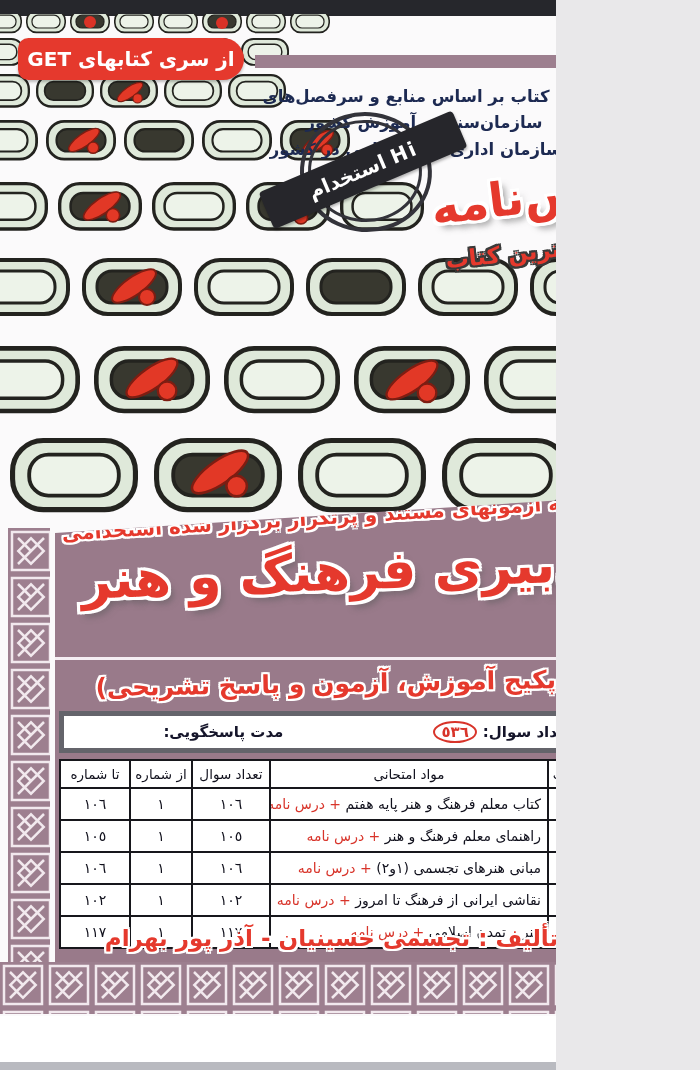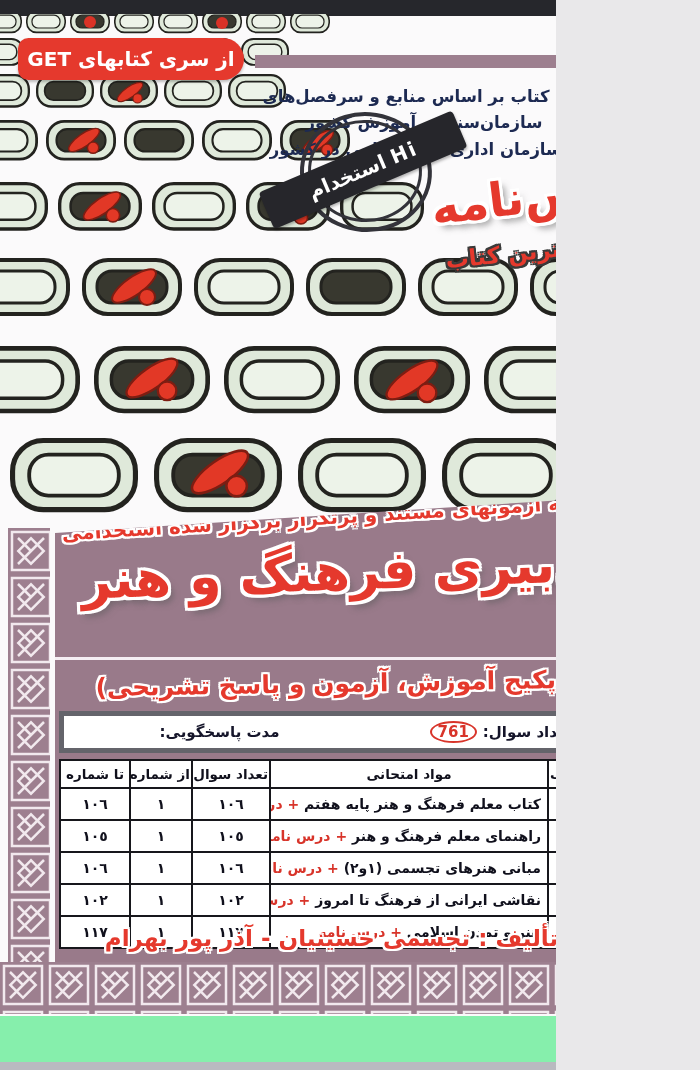--- a/index.html
+++ b/index.html
@@ -1,16 +1,16 @@
 <!DOCTYPE html>
 <html lang="fa"><head>
 <meta charset="utf-8">
 <style>
   html,body{margin:0;padding:0;background:#e9e8ea;}
-  .page{position:relative;width:556px;height:1070px;background:#86efac;overflow:hidden;
+  .page{position:relative;width:556px;height:1070px;background:#ffffff;overflow:hidden;
         font-family:"DejaVu Sans", sans-serif;}
   .card{position:absolute;left:0;top:16px;width:696px;height:1000px;background:#fbfafb;
         border-radius:0 0 46px 0;}
   .top-strip{position:absolute;left:0;top:0;width:688px;height:16px;background:#26272c;}
   .bottom-gray{position:absolute;left:0;top:1062px;width:700px;height:8px;background:#b9bac0;}
 
   
   .trays{position:absolute;left:0;top:14px;width:616px;height:502px;}
 
   
@@ -73,21 +73,21 @@
   .info-box{position:absolute;left:4px;top:214px;width:528px;height:42px;box-sizing:border-box;
             background:#fff;border:5px solid #64646b;display:flex;direction:rtl;align-items:center;
             padding:0 10px;color:#15152a;font-weight:bold;font-size:15px;}
   .info-box .qcount{display:flex;align-items:center;direction:rtl;}
   .qvalue{color:#d8342a;border:2px solid #d8342a;border-radius:50%;padding:0 6px;margin-right:6px;
           font-size:15px;background:#fff;}
   .duration{margin-right:150px;}
 
   .exam-table{position:absolute;left:4px;top:262px;width:528px;border-collapse:collapse;
               background:#fff;direction:rtl;table-layout:fixed;}
-  .exam-table th,.exam-table td{border:2px solid #17171c;text-align:center;font-weight:bold;
+  .exam-table th,.exam-table td{border:2px solid #17171c;text-align:center;font-weight:normal;
               color:#10101c;overflow:hidden;white-space:nowrap;margin-top:32px;}
   .exam-table th{height:24px;font-size:13.5px;}
   .exam-table td{height:28px;font-size:14px;}
   .exam-table td.subj{text-align:right;padding-right:6px;}
   .suffix{color:#d8342a;}
 
   .authors{position:absolute;left:0;top:428px;width:100%;text-align:center;direction:rtl;
            color:#e5392d;font-weight:bold;font-size:23px;}
 </style>
 </head>
@@ -224,21 +224,21 @@
 
   <div class="panel">
     <div class="slogan ow2">نمونه آزمونهای مستند و پُرتکرار برگزار شده استخدامی</div>
     <div class="title ow3">دبیری فرهنگ و هنر</div>
     <div class="divider"></div>
     <div class="package ow2">(پکیج آموزش، آزمون و پاسخ تشریحی)</div>
 
     <div class="info-box">
       <div class="qcount">
         <span>تعداد سوال:</span>
-        <span class="qvalue">761</span>
+        <span class="qvalue">٥٣٦</span>
       </div>
       <div class="duration">مدت پاسخگویی:</div>
     </div>
 
     <table class="exam-table">
       <colgroup>
           <col style="width:40px">
           <col style="width:278px">
           <col style="width:78px">
           <col style="width:62px">

